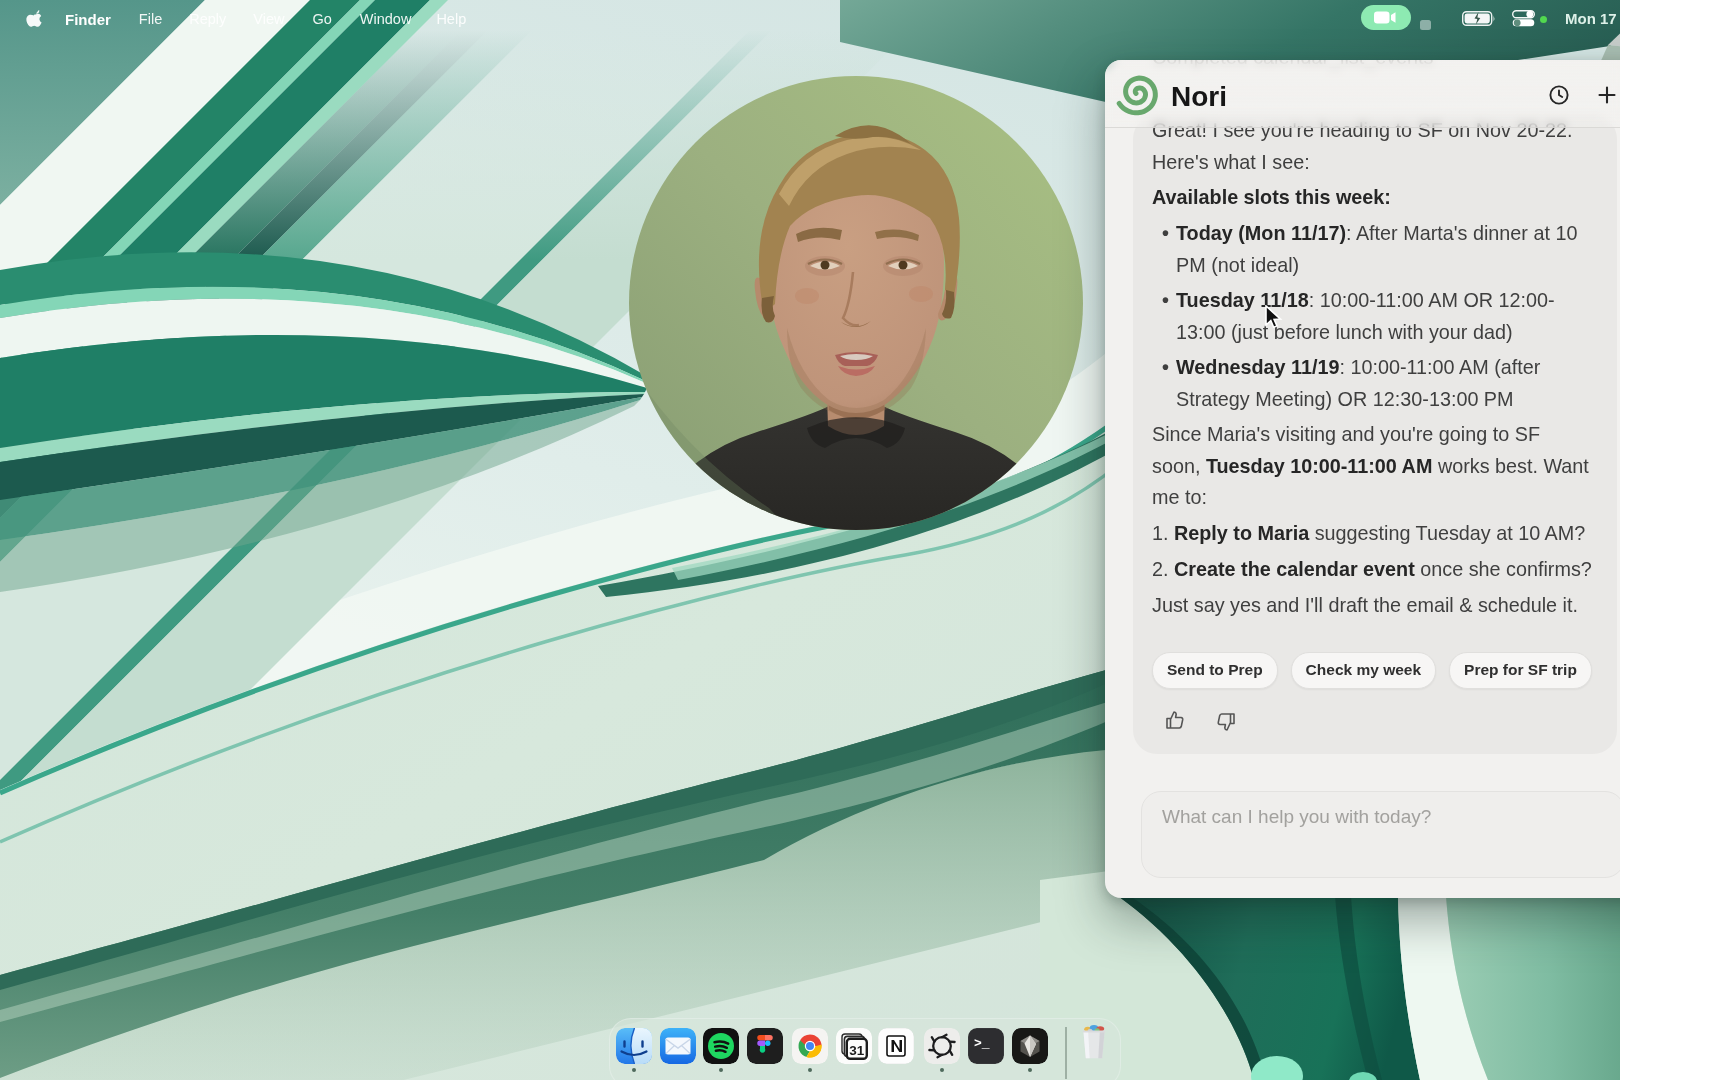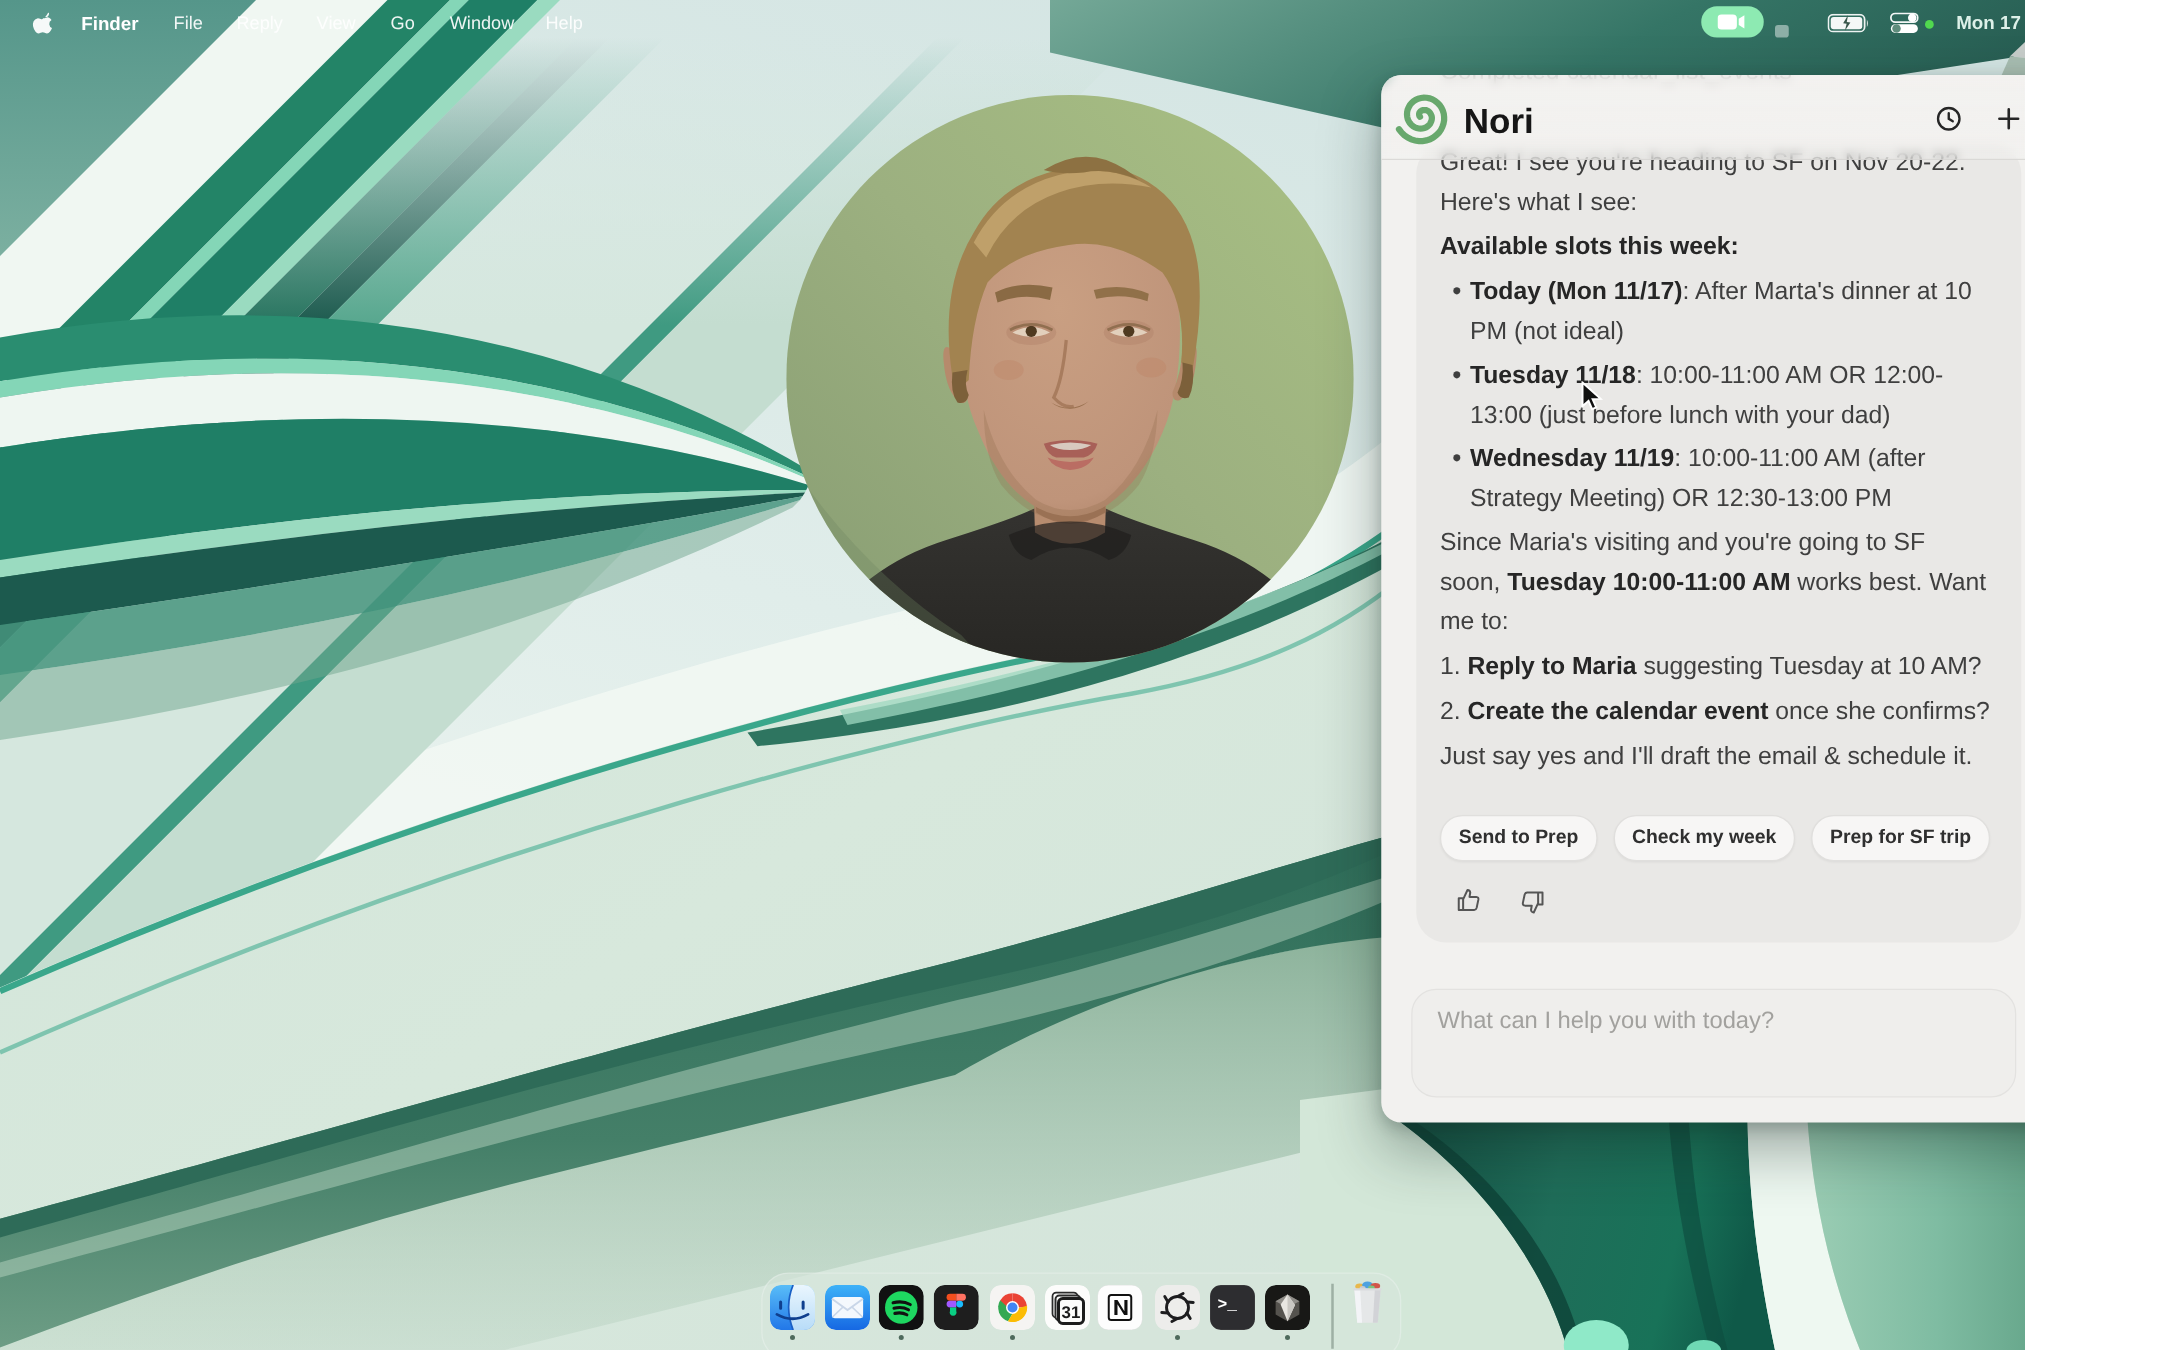--- a/index.html
+++ b/index.html
@@ -24,21 +24,21 @@
     color:#3f3f3f;z-index:2;}
   .msg b{color:#262626;}
   .ln{position:absolute;left:0;white-space:nowrap;}
   .ind{left:24px;}
   .blt{position:absolute;left:10px;font-weight:700;}
   .btnrow{position:absolute;left:47px;top:592px;display:flex;gap:13px;z-index:2;}
   .sbtn{height:35px;line-height:33px;padding:0 14px;border-radius:18px;background:#f7f6f5;
     border:1px solid #e0dfdd;font-size:15.5px;font-weight:700;color:#2f2f2f;
     box-shadow:0 1px 2px rgba(0,0,0,.05);}
   
-  #inbox{position:absolute;left:24px;top:731px;width:484px;height:87px;background:#efeeec;
+  #inbox{position:absolute;left:36px;top:731px;width:484px;height:87px;background:#efeeec;
     border:1px solid #e3e2e0;border-radius:20px;box-sizing:border-box;}
   #inbox .ph{position:absolute;left:20px;top:14px;font-size:19px;color:#a2a19e;}
   #sendb{position:absolute;left:531px;top:769px;width:40px;height:44px;border-radius:15px;
     background:#f4f3f1;box-shadow:0 1px 3px rgba(0,0,0,.08);}
   
   #dock{position:absolute;left:609px;top:1018px;width:512px;height:70px;
     background:rgba(215,229,219,.62);border:1px solid rgba(255,255,255,.25);
     border-radius:22px;box-sizing:border-box;}
   .di{position:absolute;top:9px;width:36px;height:36px;border-radius:9px;}
   .dot{position:absolute;top:49px;width:4px;height:4px;border-radius:50%;background:#4e6a5c;}

